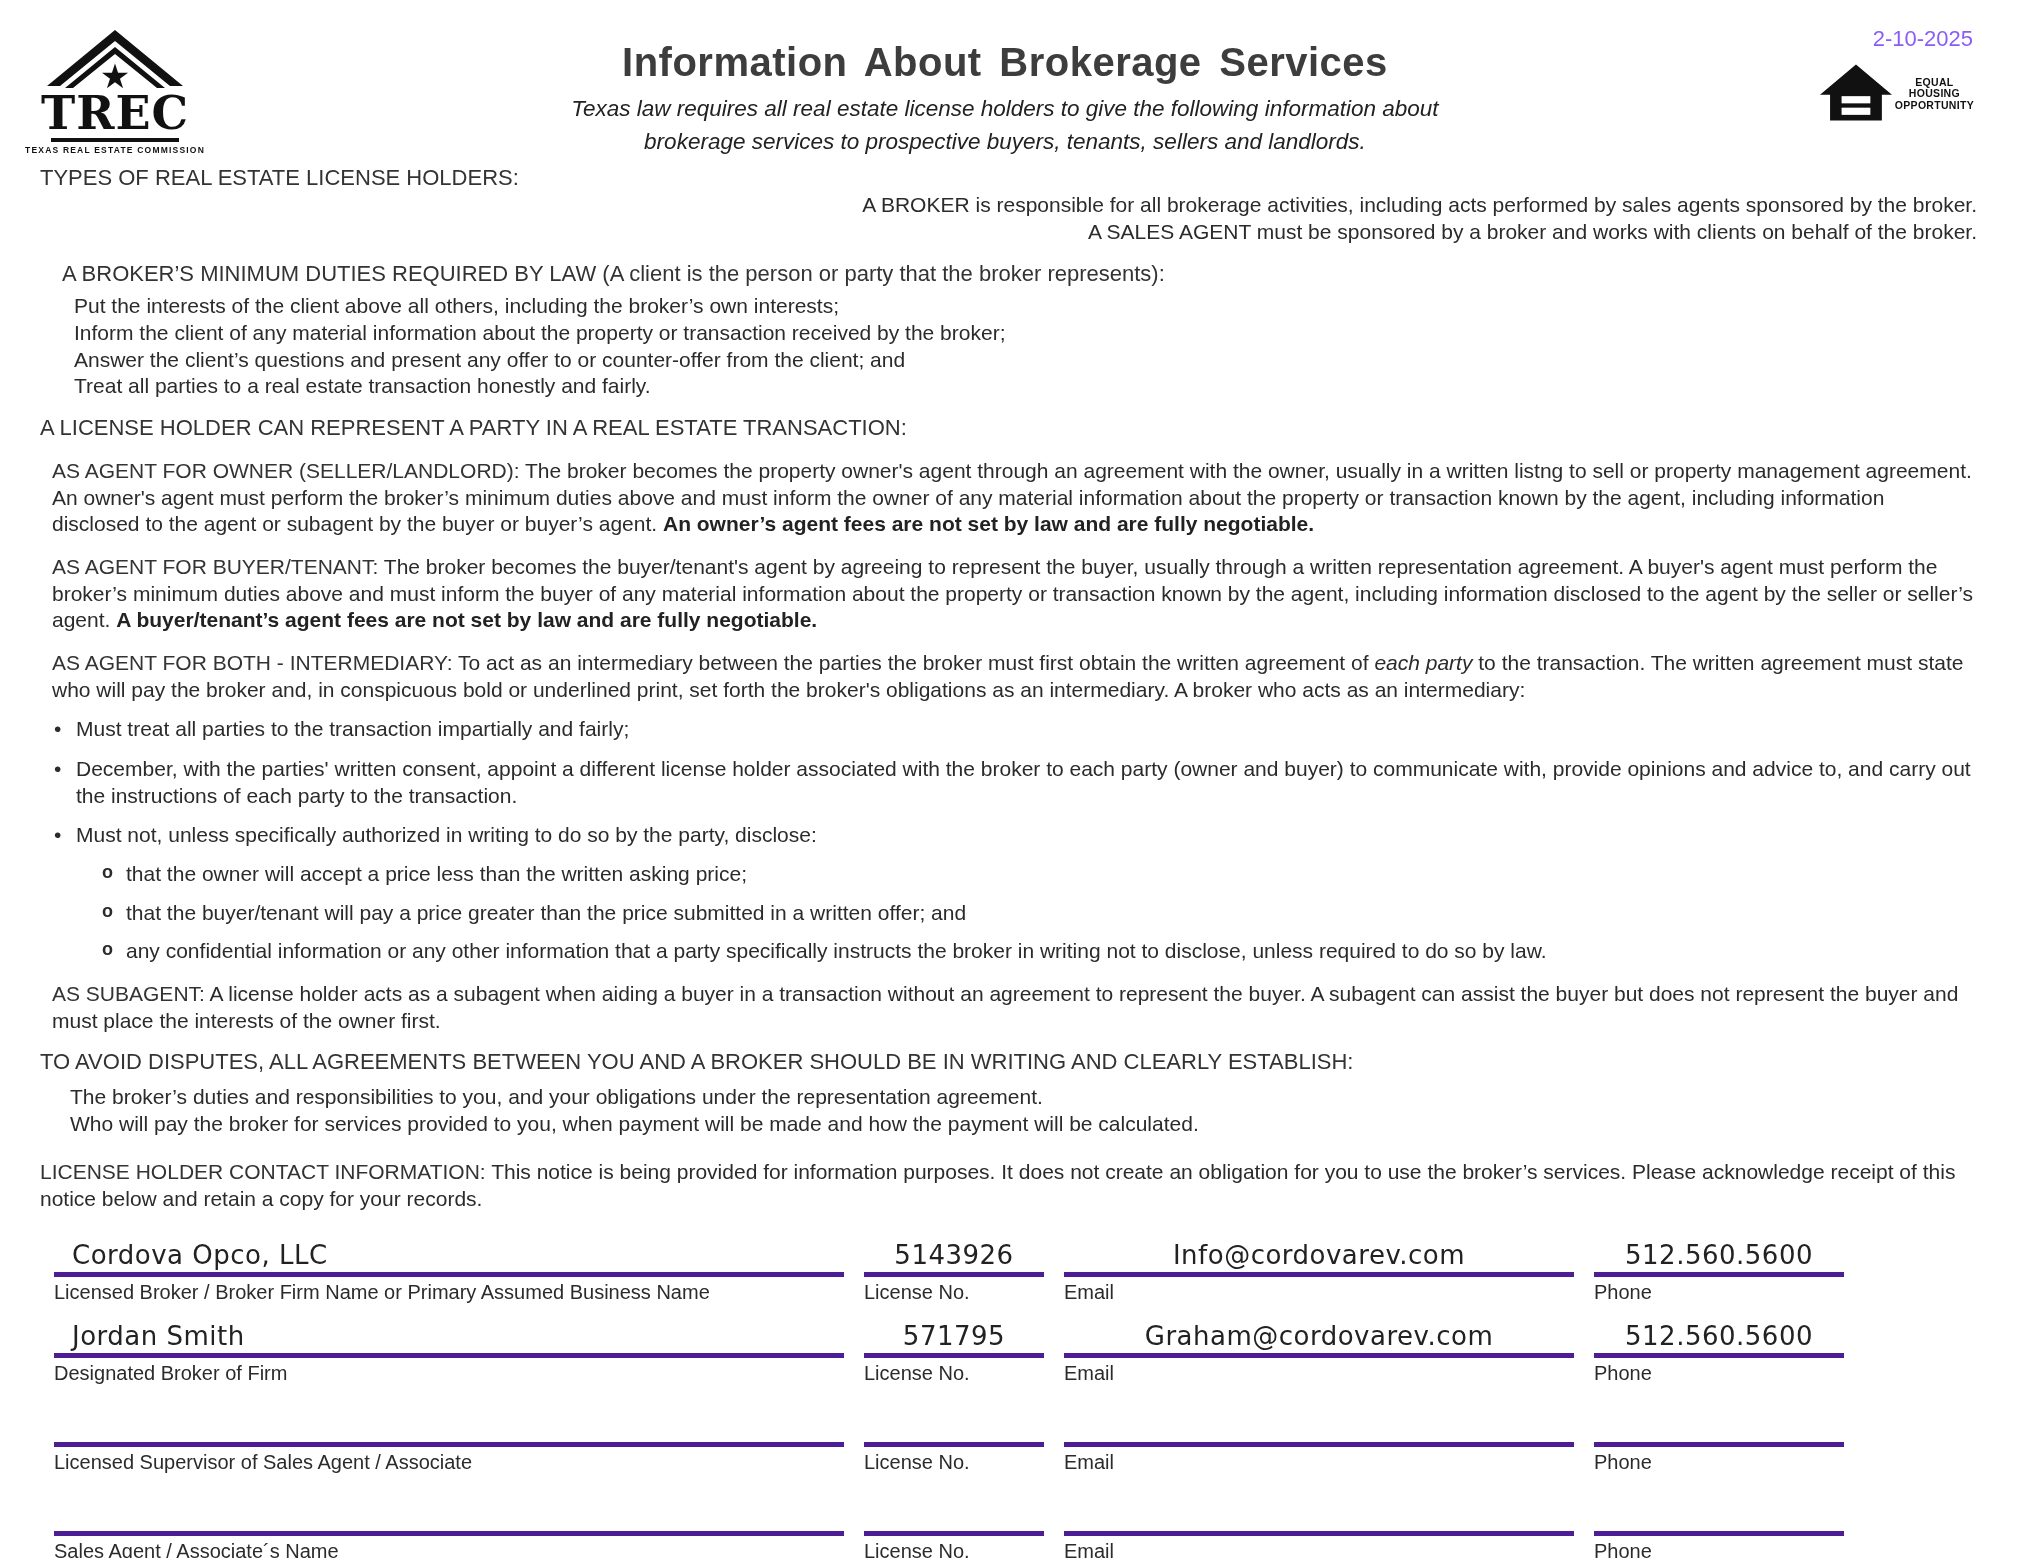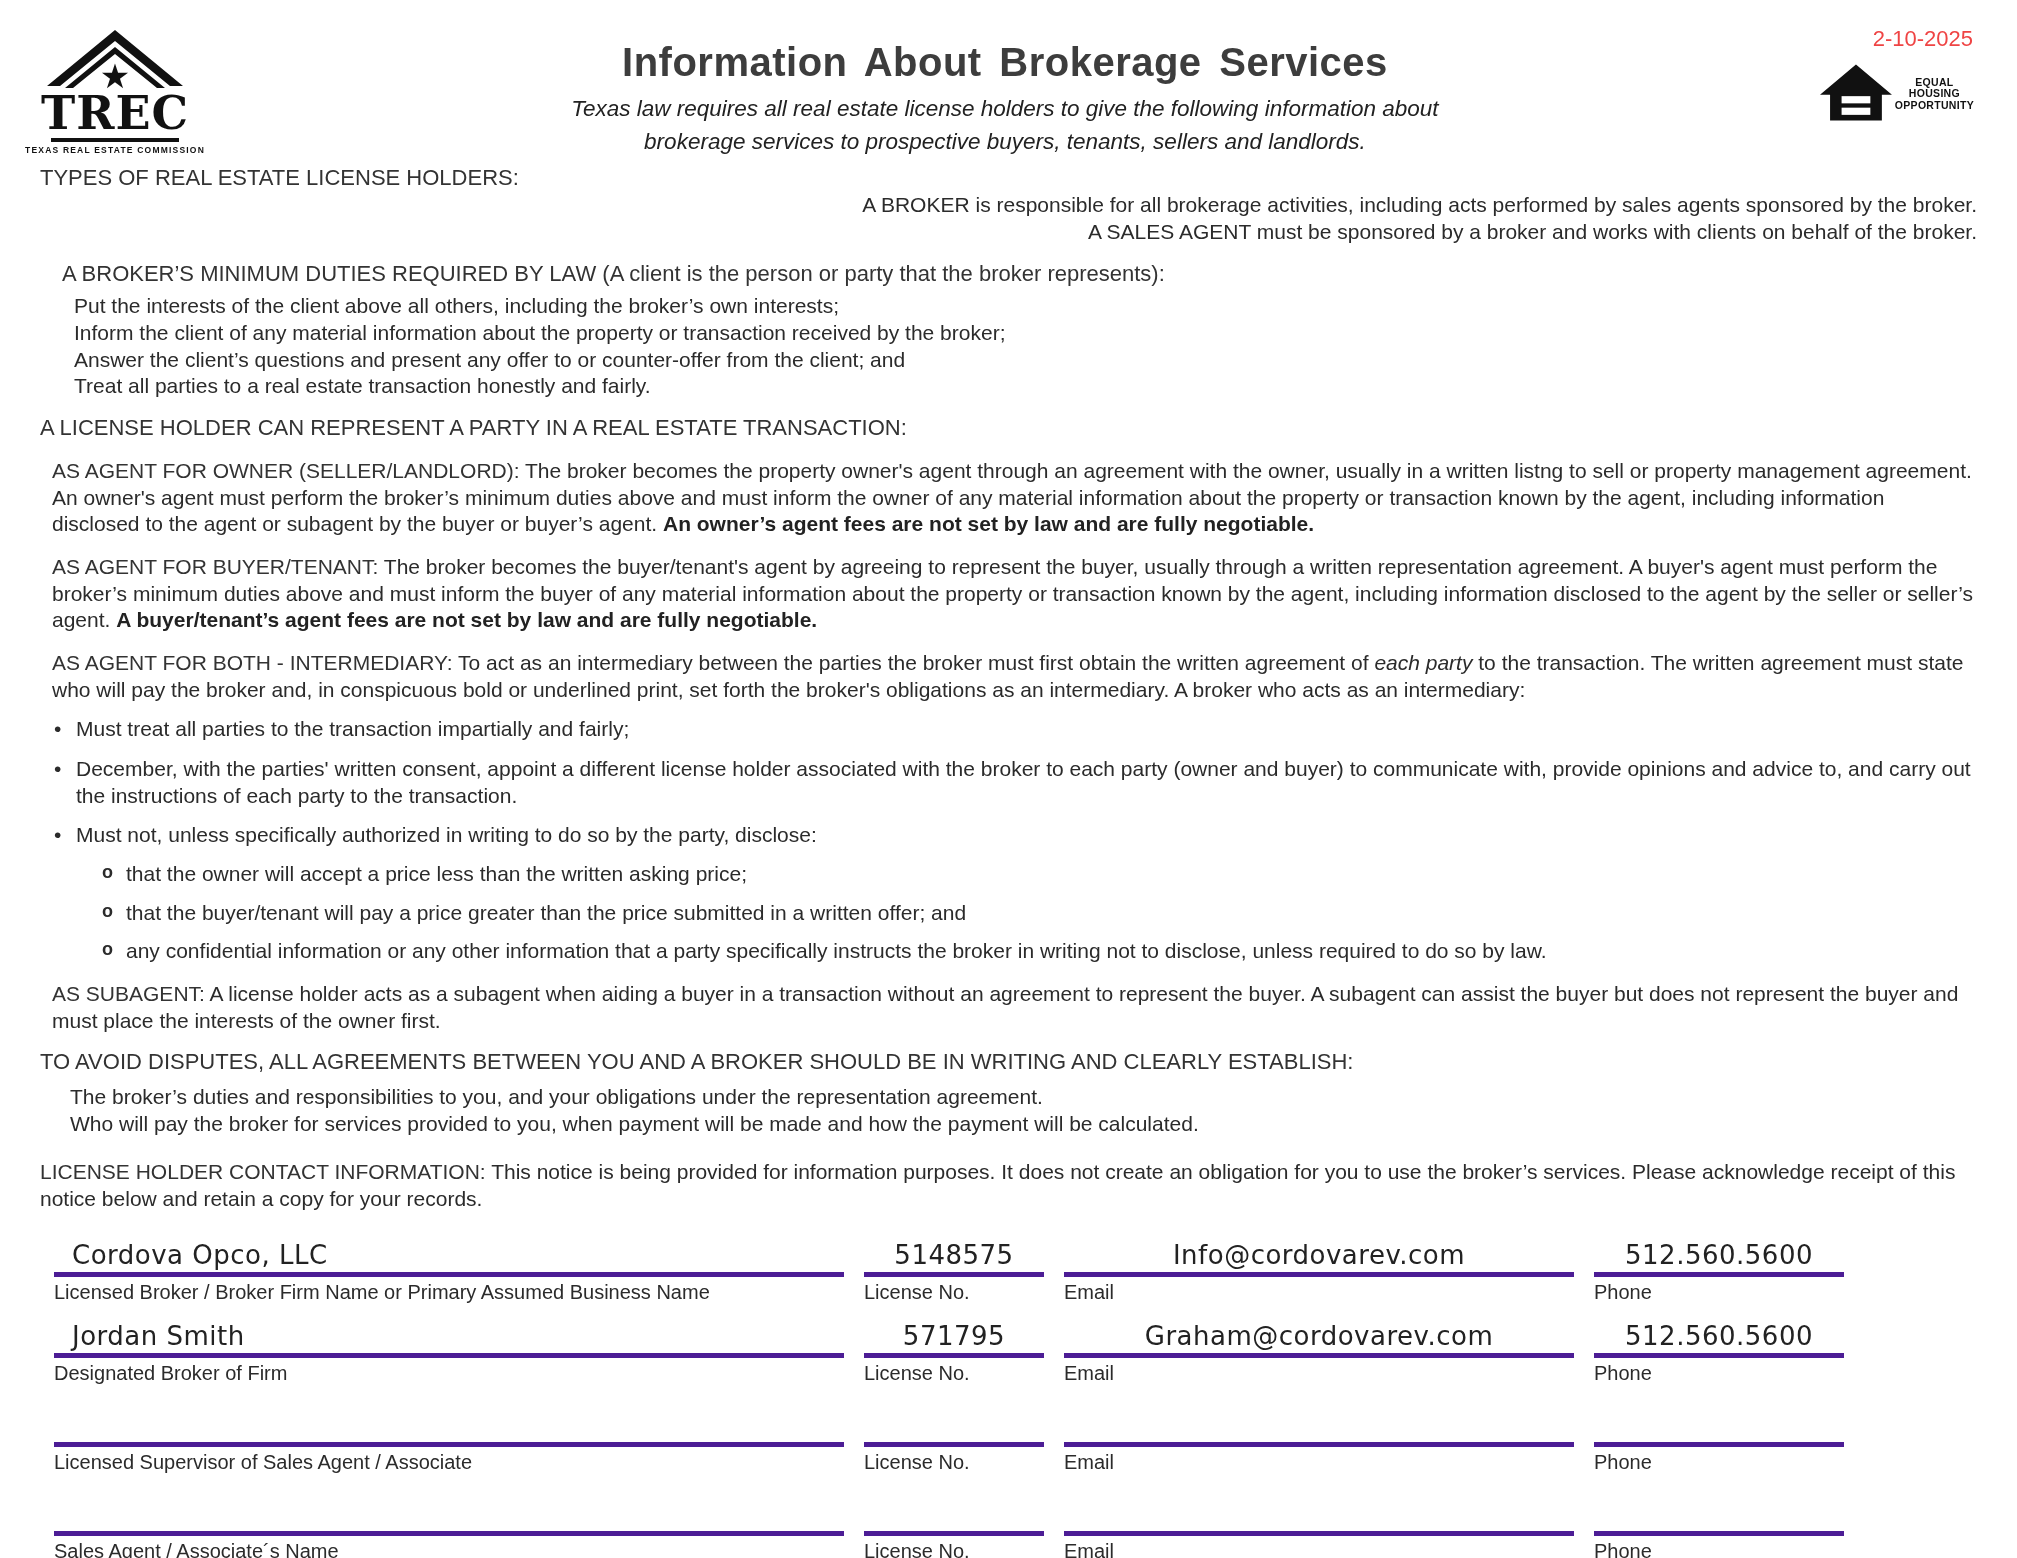--- a/index.html
+++ b/index.html
@@ -20,21 +20,21 @@
   .trec-roof { display: block; }
   .trec-word { font-family: "DejaVu Serif", serif; font-weight: bold; font-size: 46px; letter-spacing: 1px; line-height: 0.95; color: #111; }
   .trec-rule { width: 128px; height: 4px; background: #111; margin-top: 2px; }
   .trec-caption { font-size: 8.5px; font-weight: bold; letter-spacing: 1.2px; color: #111; margin-top: 3px; white-space: nowrap; }
 
   .header-center { flex: 1 1 auto; text-align: center; padding-top: 14px; }
   .doc-title { font-size: 40px; font-weight: bold; color: #3d3d3d; letter-spacing: 0.5px; word-spacing: 6px; }
   .doc-subtitle { font-style: italic; font-size: 22.5px; color: #222; margin-top: 8px; line-height: 1.45; }
 
   .header-right { flex: 0 0 150px; display: flex; flex-direction: column; align-items: center; }
-  .doc-date { font-size: 22px; color: #ef4444; align-self: flex-end; margin-right: 4px; }
+  .doc-date { font-size: 22px; color: #8b5cf6; align-self: flex-end; margin-right: 4px; }
   .eho { margin-top: 10px; display: flex; flex-direction: row; align-items: center; }
   .eho-caption { font-size: 10.5px; font-weight: bold; line-height: 1.05; color: #111; text-align: center; letter-spacing: 0.3px; }
 
   
   .content { font-size: 21px; line-height: 1.27; }
   .sec-heading { font-size: 22px; color: #333; margin-top: 14px; }
   .indent-2 { padding-left: 22px; }
   .para { margin-top: 16px; padding-left: 12px; padding-right: 4px; text-align: left; }
   .para .lead { color: #333; }
   .bold-run { font-weight: bold; color: #222; }
@@ -173,21 +173,21 @@
   </div>
 
   <div class="contact-table">
 
     <div class="ct-row">
       <div class="ct-cell">
         <div class="ct-value name-pad">Cordova Opco, LLC</div>
         <div class="ct-label">Licensed Broker / Broker Firm Name or Primary Assumed Business Name</div>
       </div>
       <div class="ct-cell">
-        <div class="ct-value center">5148575</div>
+        <div class="ct-value center">5143926</div>
         <div class="ct-label center">License No.</div>
       </div>
       <div class="ct-cell">
         <div class="ct-value center">Info@cordovarev.com</div>
         <div class="ct-label center">Email</div>
       </div>
       <div class="ct-cell">
         <div class="ct-value center">512.560.5600</div>
         <div class="ct-label center">Phone</div>
       </div>

